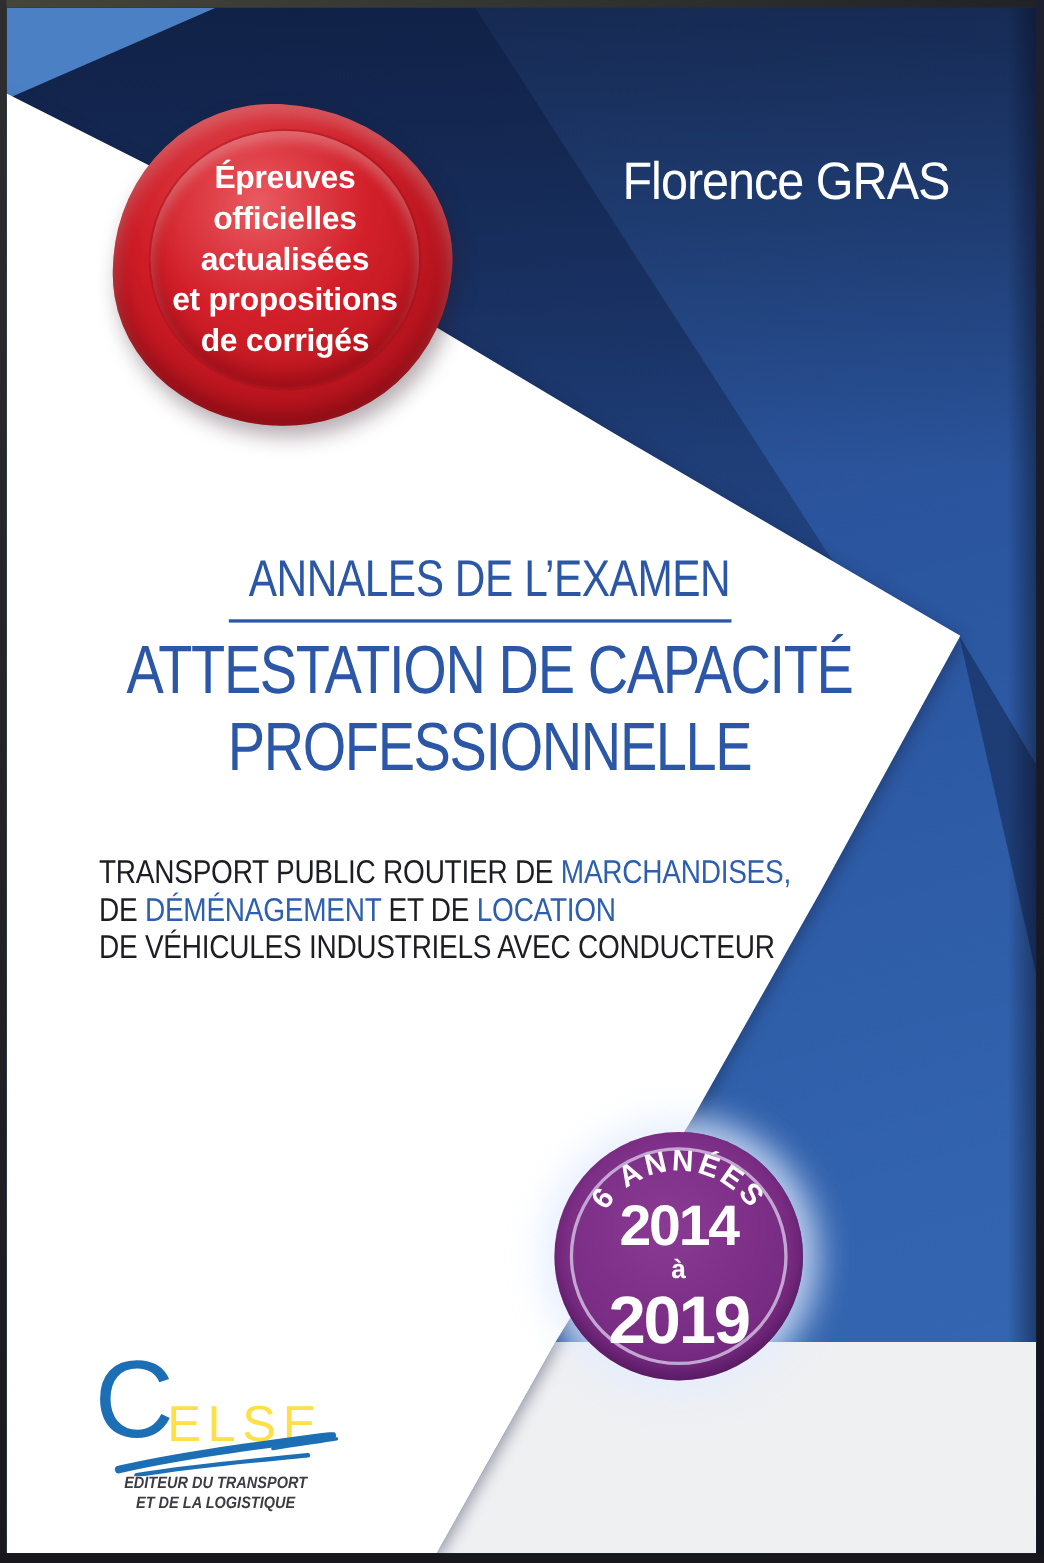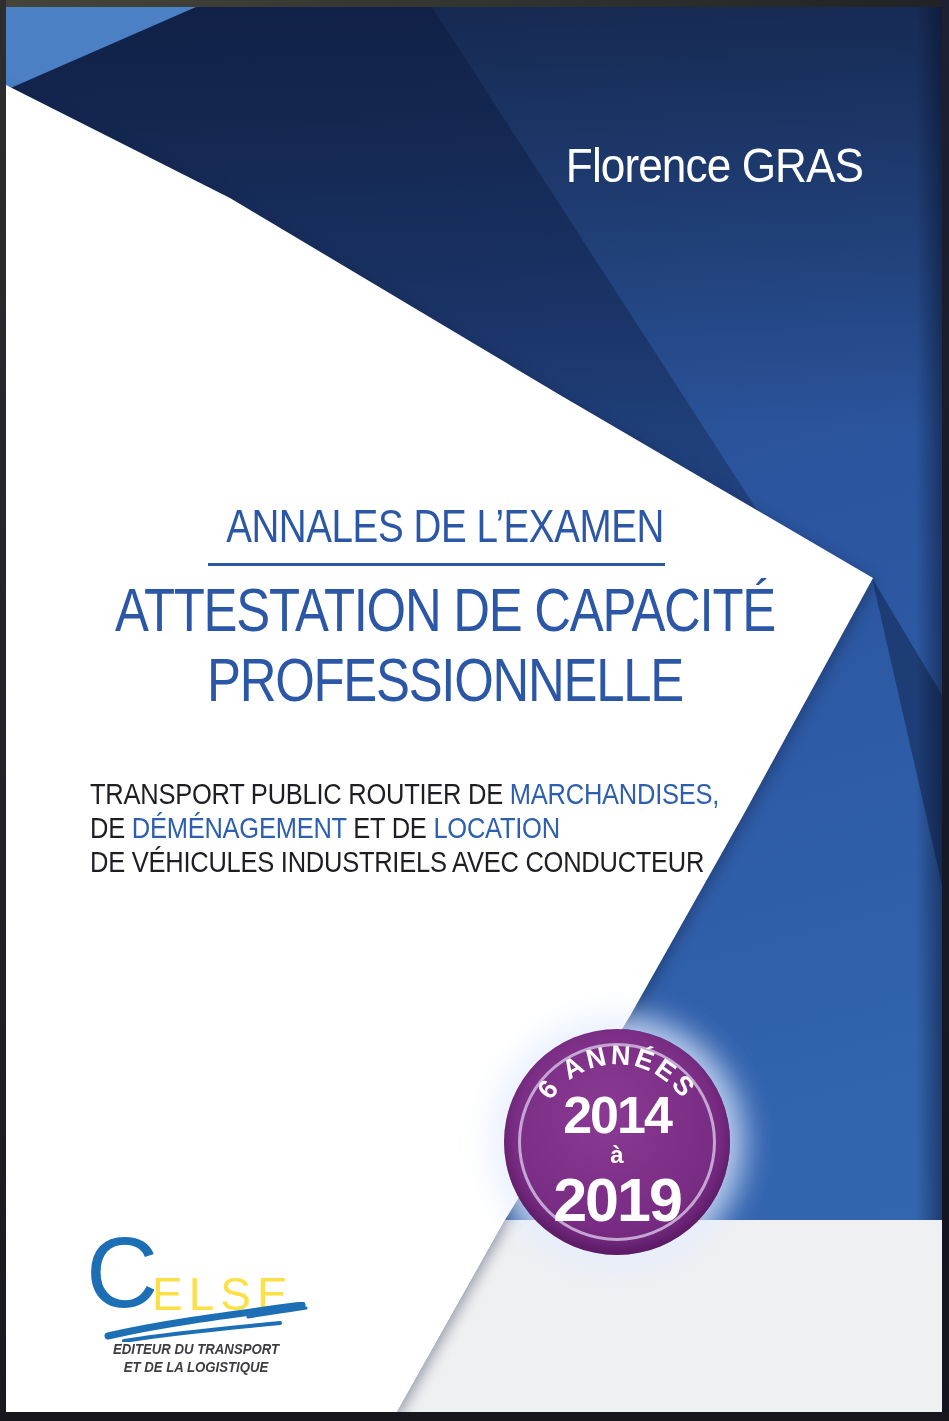--- a/index.html
+++ b/index.html
@@ -100,20 +100,31 @@
   <div class="abs facet-band"></div>
   <div class="abs facet-tl"></div>
   <div class="abs facet-tip"></div>
   <div class="abs shade-right"></div>
 
   <div class="abs gray-corner"></div>
   <div class="abs chevron-wrap">
     <div class="chevron"></div>
   </div>
 
+  <div class="abs seal">
+    <div class="seal-wax"></div>
+    <div class="seal-inner"></div>
+    <div class="seal-text">
+      <div>Épreuves</div>
+      <div>officielles</div>
+      <div>actualisées</div>
+      <div>et propositions</div>
+      <div>de corrigés</div>
+    </div>
+  </div>
 
   <div class="abs author">Florence GRAS</div>
 
   <div class="abs title-kicker">ANNALES DE L’EXAMEN</div>
   <div class="abs title-underline"></div>
   <div class="abs title-main1">ATTESTATION DE CAPACITÉ</div>
   <div class="abs title-main2">PROFESSIONNELLE</div>
 
   <div class="abs subtitle">
     <div><span>TRANSPORT PUBLIC ROUTIER DE </span><span class="hl">MARCHANDISES,</span></div>

